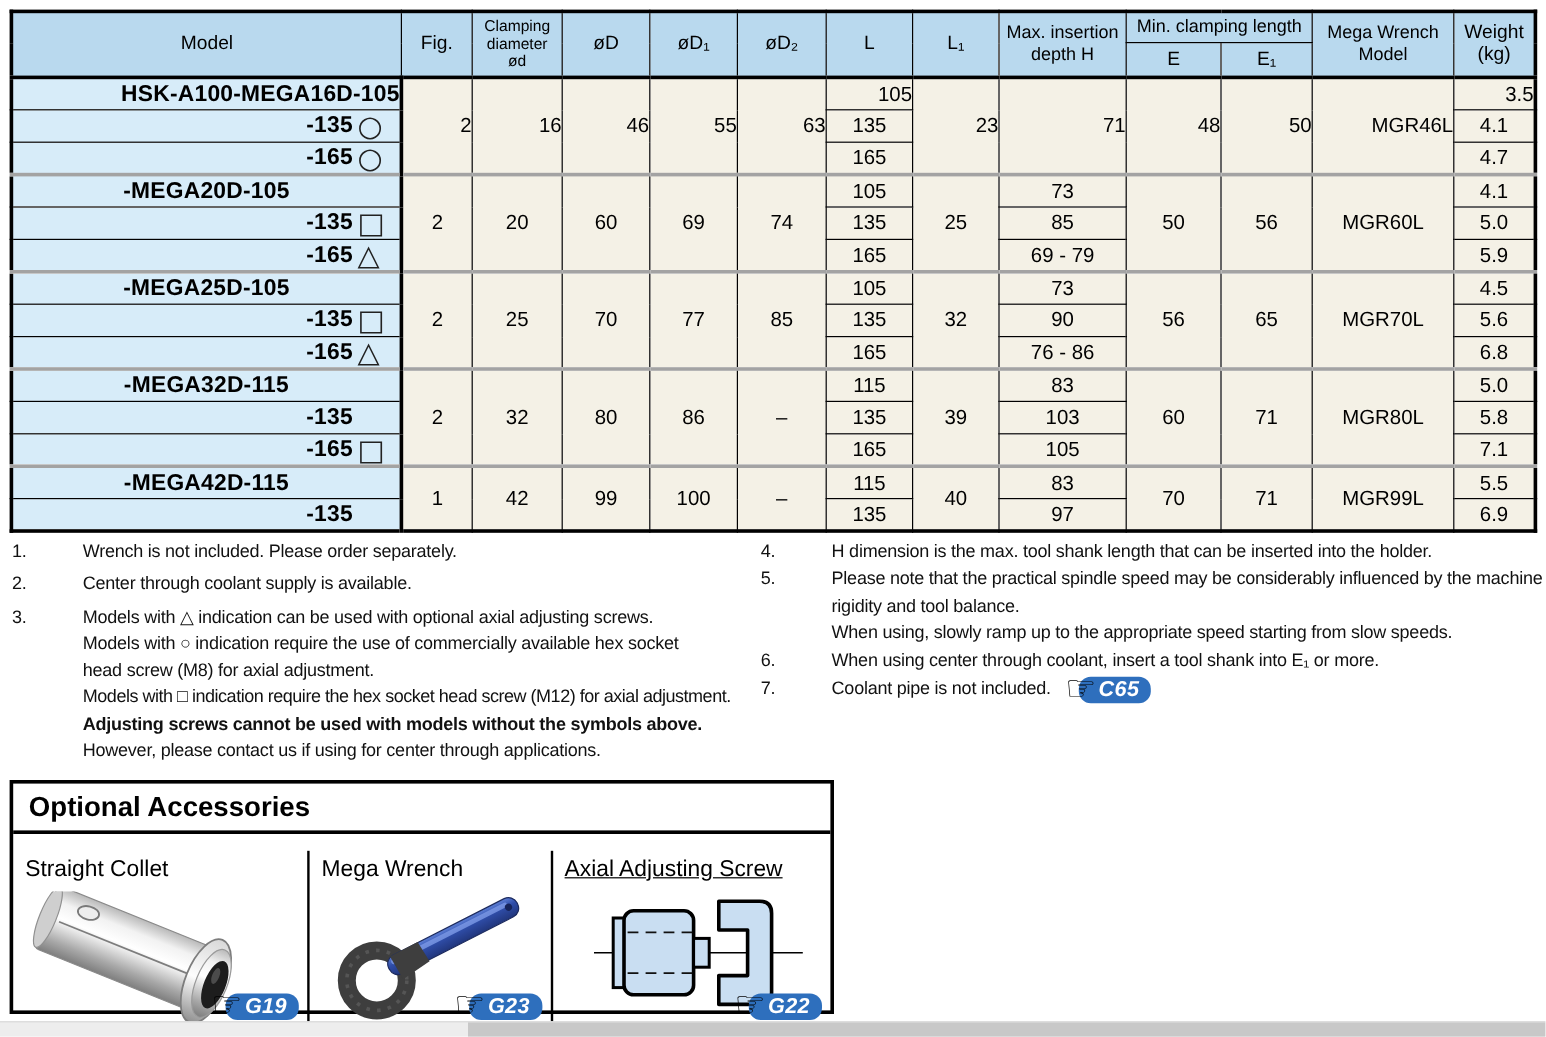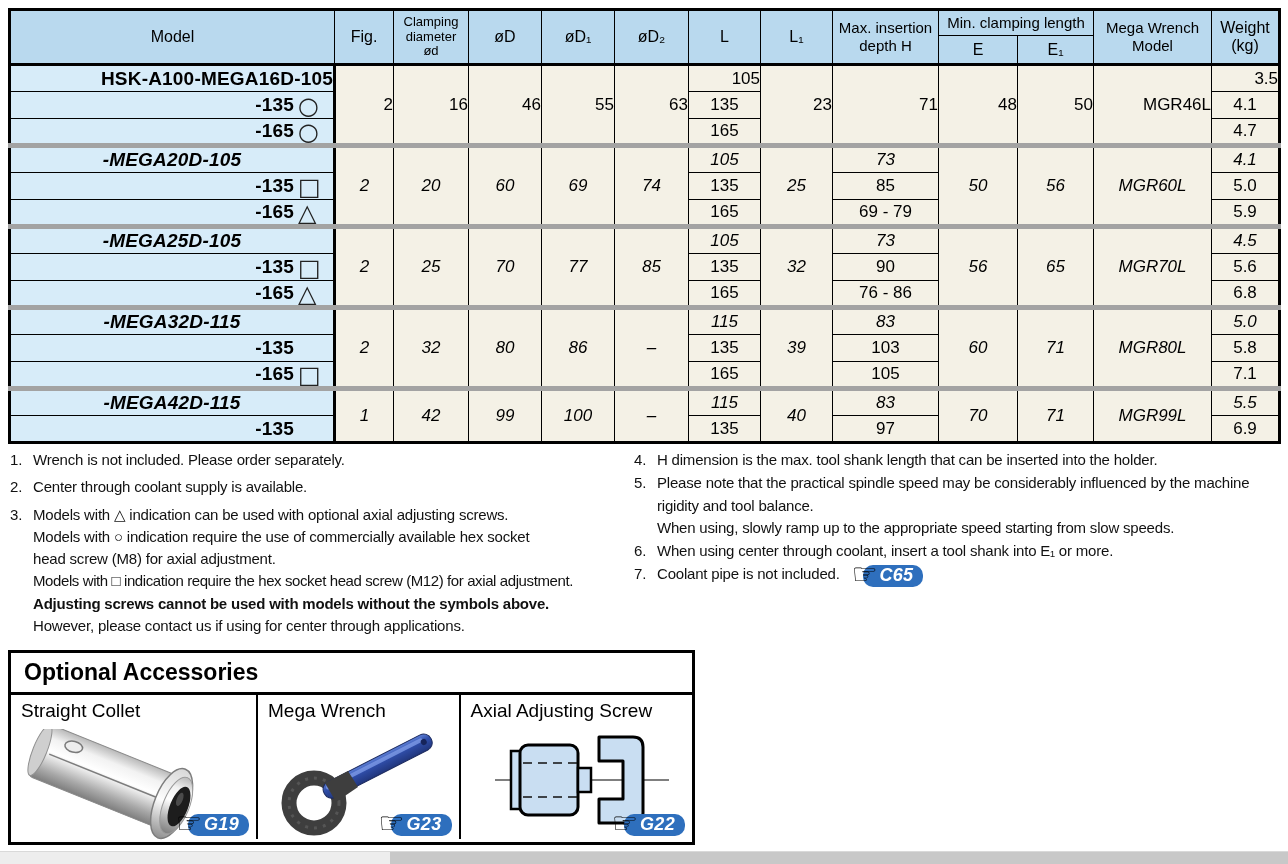--- a/index.html
+++ b/index.html
@@ -13,59 +13,59 @@
   .spec th, .spec td { border:1.5px solid #000; overflow:hidden; }
   .spec thead th { background:#b9d9ee; font-weight:400; font-size:16px;
                    text-align:center; vertical-align:middle; line-height:18px; }
   .spec thead th.small { font-size:13px; line-height:14.5px; }
   .spec thead tr.h1 { height:26px; }
   .spec thead tr.h2 { height:29px; }
   .spec tbody td { height:27px; vertical-align:middle; }
   .spec td.dcell { background:#f4f1e6; text-align:center; font-size:17px; }
   .spec td.mcell { background:#d7ecf9; border-right:3px solid #000;
                    font-weight:700; font-size:19px; letter-spacing:.2px; }
-  .spec tbody tr.gsep > td { border-top:5px solid #a3a3a3;font-style:italic; }
+  .spec tbody tr.gsep > td { border-top:3px solid #a3a3a3; }
   .spec tbody tr.first > td { border-top:3px solid #000;text-align:right; }
   .mrow-left   { text-align:left;  padding-left:14px; }
   .mrow-center { text-align:center; }
   .mrow-right  { text-align:right; padding-right:10px; }
   .msym { display:inline-block; width:25px; margin-left:4px; text-align:left;
           font-weight:400; font-size:24px; line-height:10px; vertical-align:-3px;
           font-family:"DejaVu Sans",sans-serif; color:#222; }
 
   
   .notes { position:absolute; font-size:15px; letter-spacing:-0.2px; color:#111; }
   #notes-left  { left:10px;  top:449px; width:625px; }
   #notes-right { left:634px; top:449px; width:654px; }
   .note { display:flex; }
   #notes-left  .note { margin-bottom:5px; }
   #notes-right .note { margin-bottom:1px; }
   .nnum  { width:23px; flex:none; line-height:22.3px; }
-  .nbody { flex:1; }
+  .nbody { flex:1;margin-left:36px; }
   .nline { line-height:22.3px; white-space:nowrap; }
   .nline.bold { font-weight:700; }
 
   
   .refbadge { display:inline-flex; align-items:center; white-space:nowrap; }
   .hand { font-family:"DejaVu Sans",sans-serif; font-size:29px; line-height:18px;
           color:#000; position:relative; z-index:2; margin-right:-14px; top:-2px; }
   .pill { background:#2e6fbd; color:#fff; font-style:italic; font-weight:700;
           font-size:18px; line-height:19px; padding:1px 10px 2px 16px;
           border-radius:10px; letter-spacing:.3px; }
   .inlinebadge { vertical-align:middle; margin-left:12px; }
 
   
   #acc { position:absolute; left:8px; top:650px; width:687px; height:195px;
          border:3px solid #000; background:#fff; }
   .acc-title { height:42px; border-bottom:3px solid #000; display:flex;
                align-items:center; padding-left:13px; font-weight:700; font-size:23px; }
-  .acc-cells { display:flex; height:144px; }
+  .acc-cells { display:flex; height:144px;margin-top:14px; }
   .acc-cell { position:relative; padding:5px 0 0 10px; font-size:19px; }
   .acc-cell + .acc-cell { border-left:2.5px solid #000; }
-  .acc-c1 { width:245px; } .acc-c2 { width:202.5px; } .acc-c3 { width:233.5px; }
+  .acc-c1 { width:245px; } .acc-c2 { width:202.5px; } .acc-c3 { width:233.5px;text-decoration:underline; }
   .acc-img { position:absolute; }
   .acc-badge { position:absolute; right:7px; bottom:3px; }
   .acc-name { display:block; }
 
   
   #scroll-track { position:absolute; left:0; top:851px; width:1288px; height:13px;
                   background:#ededed; border-top:1px solid #d9d9d9; }
   #scroll-thumb { position:absolute; left:390px; top:0px; width:898px; height:12px;
                   background:#c8c8c8; }
 </style>

